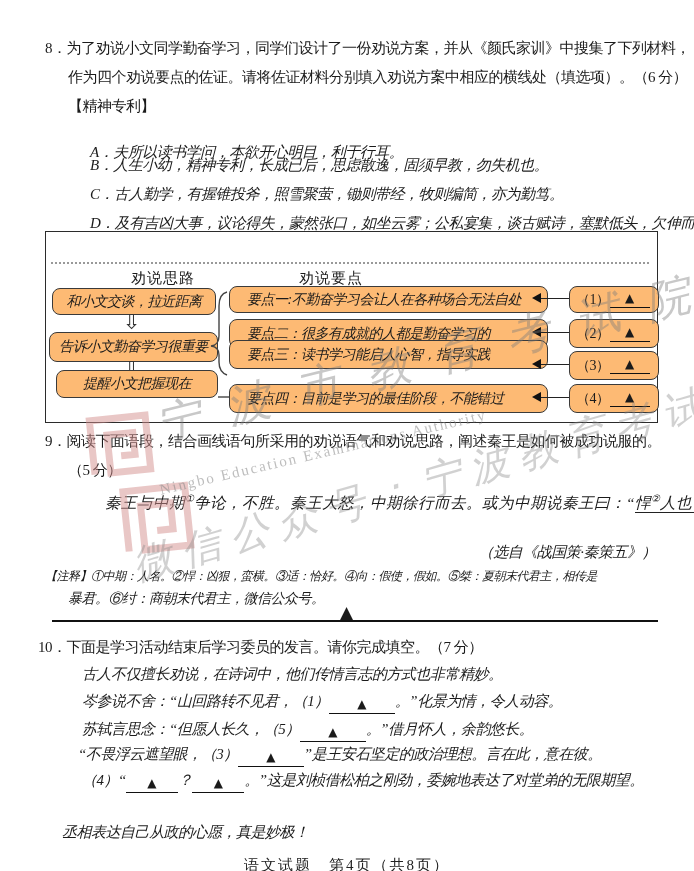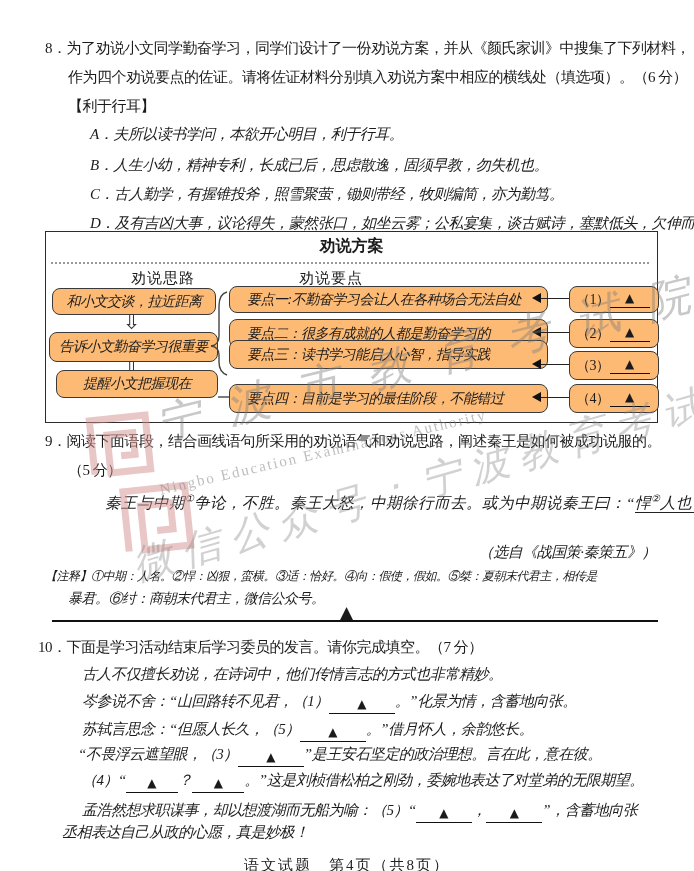--- a/index.html
+++ b/index.html
@@ -41,29 +41,28 @@
   .footer{position:absolute;left:0;right:0;top:856px;text-align:center;font-size:15px;letter-spacing:2px;color:#222;}
   .src{text-align:right;width:611px;}
 </style>
 </head>
 <body>
 
 <div class="page">
 
   <div class="ln" style="left:45px;top:38px;"><span>8．</span><span>为了劝说小文同学勤奋学习，同学们设计了一份劝说方案，并从《颜氏家训》中搜集了下列材料，</span></div>
   <div class="ln" style="left:68px;top:67px;">作为四个劝说要点的佐证。请将佐证材料分别填入劝说方案中相应的横线处（填选项）。（6 分）</div>
-  <div class="ln" style="left:68px;top:96px;">【利于行耳】</div>
+  <div class="ln" style="left:68px;top:96px;">【精神专利】</div>
 
-  <div class="ln kai" style="left:90px;top:124px;"><span>A．</span><span>夫所以读书学问，本欲开心明目，利于行耳。</span></div>
+  <div class="ln kai" style="left:90px;top:142px;"><span>A．</span><span>夫所以读书学问，本欲开心明目，利于行耳。</span></div>
   <div class="ln kai" style="left:90px;top:155px;"><span>B．</span><span>人生小幼，精神专利，长成已后，思虑散逸，固须早教，勿失机也。</span></div>
   <div class="ln kai" style="left:90px;top:184px;"><span>C．</span><span>古人勤学，有握锥投斧，照雪聚萤，锄则带经，牧则编简，亦为勤笃。</span></div>
   <div class="ln kai" style="left:90px;top:213px;"><span>D．</span><span>及有吉凶大事，议论得失，蒙然张口，如坐云雾；公私宴集，谈古赋诗，塞默低头，欠伸而已。</span></div>
 
   <div class="chart">
-    <div class="title">劝说方案</div>
     <div class="dots"></div>
     <div class="colhead" style="left:52px;width:130px;text-align:center;">劝说思路</div>
     <div class="colhead" style="left:210px;width:150px;text-align:center;">劝说要点</div>
 
     <div class="box" style="left:6px;top:56px;width:162px;height:25px;">和小文交谈，拉近距离</div>
     <div class="darr" style="left:77px;top:80px;">⇩</div>
     <div class="box" style="left:3px;top:100px;width:167px;height:28px;">告诉小文勤奋学习很重要</div>
     <div class="darr" style="left:77px;top:127px;">⇩</div>
     <div class="box" style="left:10px;top:138px;width:160px;height:26px;">提醒小文把握现在</div>
 
@@ -115,29 +114,28 @@
   <div class="ln kai" style="left:45px;top:566px;font-size:12px;">【注释】①中期：人名。②悍：凶狠，蛮横。③适：恰好。④向：假使，假如。⑤桀：夏朝末代君主，相传是</div>
   <div class="ln kai" style="left:68px;top:589px;font-size:14px;">暴君。⑥纣：商朝末代君主，微信公众号。</div>
 
   <div class="ln tri" style="left:340px;top:602px;font-size:17px;">▲</div>
   <div class="rule" style="left:52px;top:620px;width:606px;"></div>
 
   <div class="ln" style="left:38px;top:637px;"><span>10．</span><span>下面是学习活动结束后学习委员的发言。请你完成填空。（7 分）</span></div>
 
   <div class="ln kai" style="left:82px;top:664px;">古人不仅擅长劝说，在诗词中，他们传情言志的方式也非常精妙。</div>
 
-  <div class="ln kai" style="left:82px;top:691px;"><span>岑参说不舍：“山回路转不见君，（1）</span><span class="blank" style="width:66px;">▲</span><span>。”化景为情，含蓄地向张。</span></div>
+  <div class="ln kai" style="left:82px;top:691px;"><span>岑参说不舍：“山回路转不见君，（1）</span><span class="blank" style="width:66px;">▲</span><span>。”化景为情，令人动容。</span></div>
 
   <div class="ln kai" style="left:82px;top:719px;"><span>苏轼言思念：“但愿人长久，（5）</span><span class="blank" style="width:66px;">▲</span><span>。”借月怀人，余韵悠长。</span></div>
 
   <div class="ln kai" style="left:78px;top:744px;"><span>“不畏浮云遮望眼，（3）</span><span class="blank" style="width:66px;">▲</span><span>”是王安石坚定的政治理想。言在此，意在彼。</span></div>
 
   <div class="ln kai" style="left:82px;top:770px;"><span>（4）“</span><span class="blank" style="width:52px;">▲</span><span>？</span><span class="blank" style="width:52px;">▲</span><span>。”这是刘桢借松柏之刚劲，委婉地表达了对堂弟的无限期望。</span></div>
 
-  <div class="ln kai" style="left:82px;top:800px;"><span>孟浩然想求职谋事，却以想渡湖而无船为喻：（5）“</span><span class="blank" style="width:56px;">▲</span><span>，</span><span class="blank" style="width:56px;">▲</span><span>”，含蓄地向张</span></div>
 
   <div class="ln kai" style="left:62px;top:822px;">丞相表达自己从政的心愿，真是妙极！</div>
 
   <div class="footer">语文试题　第4页（共8页）</div>
 
   <div class="wm wm-zh1">宁波市教育考试院</div>
   <div class="wm wm-en">Ningbo Education Examinations Authority</div>
   <div class="wm wm-zh2">微信公众号：宁波教育考试</div>
 
   <svg class="seal" width="108" height="152" viewBox="0 0 108 152">

